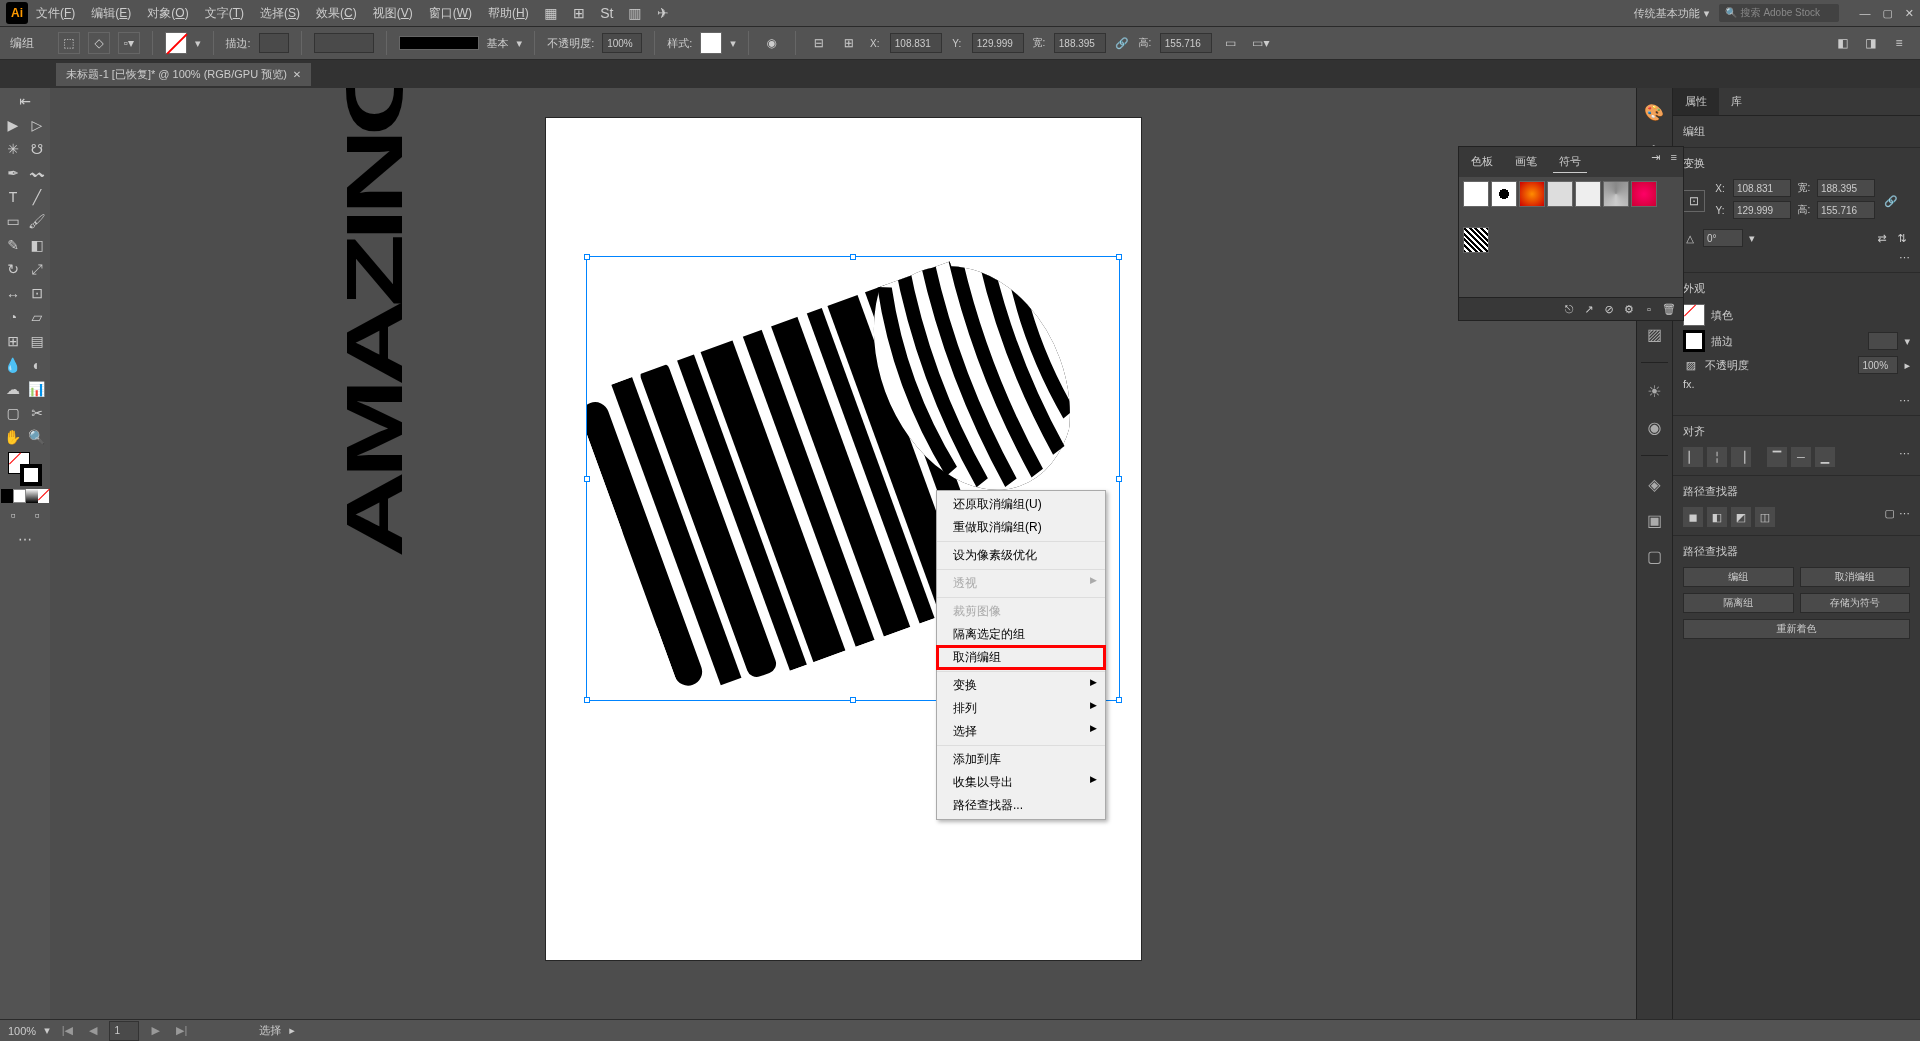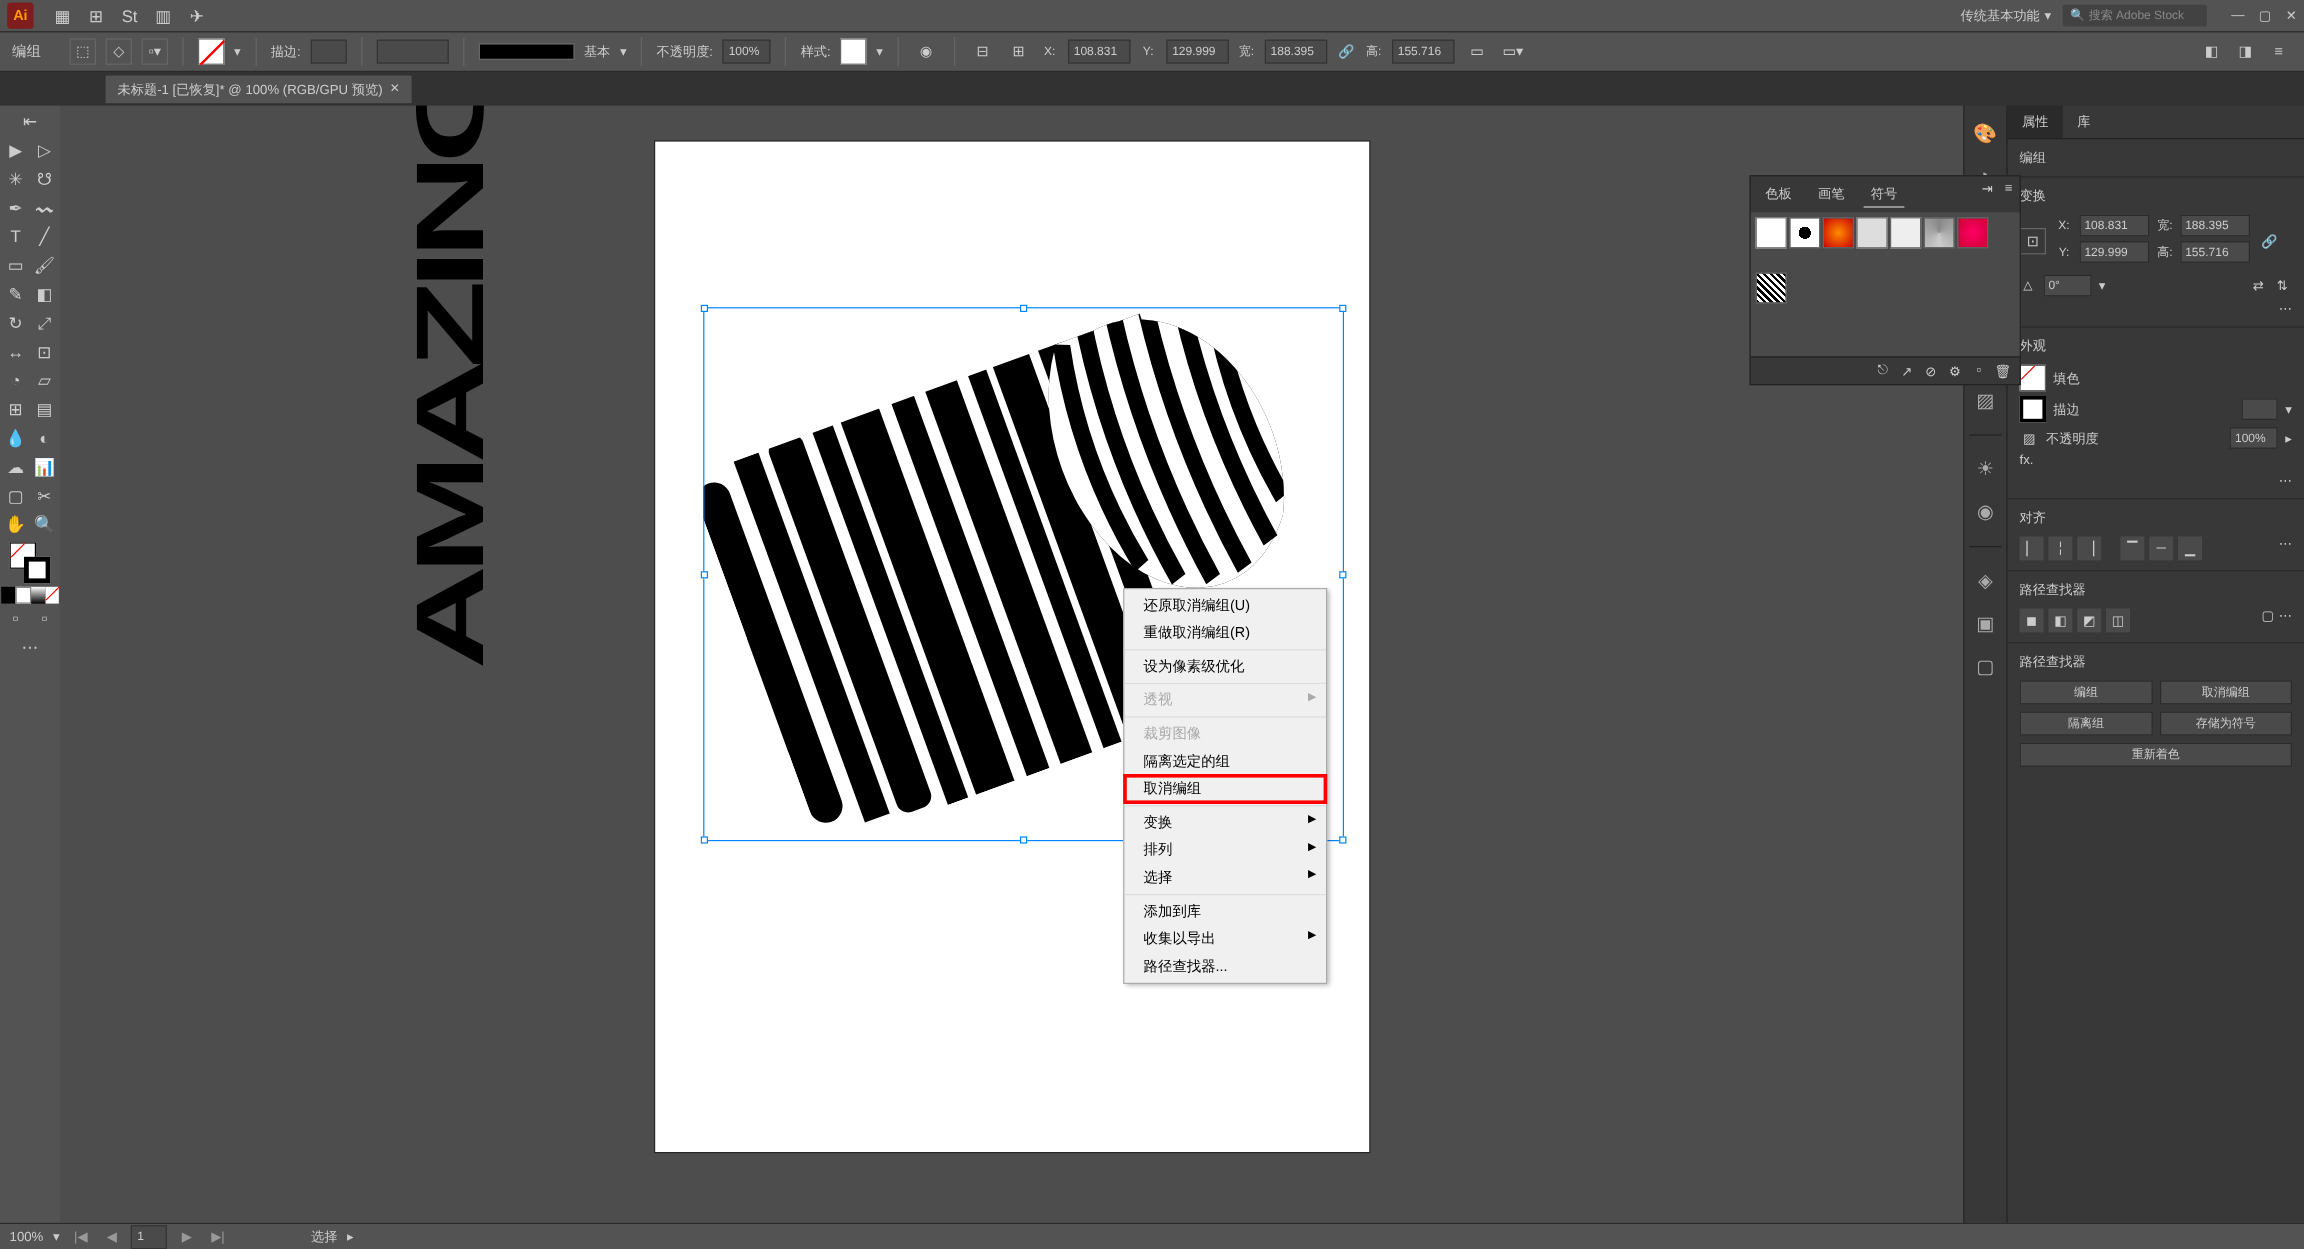--- a/index.html
+++ b/index.html
@@ -1,37 +1,37 @@
 <!DOCTYPE html>
 <html><head>
 <meta charset="utf-8">
 <style>
 * { margin: 0; padding: 0; box-sizing: border-box; font-family: "Microsoft YaHei", sans-serif; }
 body { background: #323232; color: #ccc; font-size: 11px; overflow: hidden; width: 1920px; height: 1041px; }
 .topbar { height: 26px; background: #535353; display: flex; align-items: center; padding: 0 6px; }
-.ai-logo { width: 22px; height: 22px; background: #7f1d1d; border-radius: 3px; color: #ff9a00; font-weight: bold; display: flex; align-items: center; justify-content: center; font-size: 12px; margin-right: 10px; }
+.ai-logo { width: 22px; height: 22px; background: #000000; border-radius: 3px; color: #ff9a00; font-weight: bold; display: flex; align-items: center; justify-content: center; font-size: 12px; }
 .menu-item { padding: 0 8px; cursor: pointer; font-size: 12px; }
 .menu-item u { text-decoration: underline; }
 .topbar-right { margin-left: auto; display: flex; align-items: center; gap: 10px; }
 .top-icon { width: 20px; height: 20px; display: flex; align-items: center; justify-content: center; margin: 0 4px; color: #ccc; font-size: 14px; }
 .workspace-dd { display: flex; align-items: center; gap: 4px; }
 .search-box { background: #424242; padding: 2px 6px; border-radius: 2px; width: 120px; font-size: 10px; color: #888; }
 .win-btns { display: flex; gap: 12px; margin-left: 10px; }
 
 .control-bar { height: 34px; background: #535353; border-top: 1px solid #2a2a2a; border-bottom: 1px solid #2a2a2a; display: flex; align-items: center; padding: 0 10px; gap: 8px; }
 .ctrl-label { font-size: 12px; margin-right: 16px; }
 .ctrl-icon { width: 22px; height: 22px; border: 1px solid #666; display: flex; align-items: center; justify-content: center; font-size: 12px; }
 .no-fill { position: relative; width: 22px; height: 22px; background: #fff; border: 1px solid #666; }
 .no-fill::after { content: ""; position: absolute; width: 28px; height: 2px; background: red; top: 10px; left: -3px; transform: rotate(-45deg); }
 .ctrl-input { background: #4a4a4a; border: 1px solid #333; height: 20px; padding: 0 4px; color: #ccc; font-size: 10px; }
 .ctrl-sep { width: 1px; height: 24px; background: #666; margin: 0 4px; }
 .stroke-profile { width: 80px; height: 14px; background: linear-gradient(to right, #000, #000); border: 1px solid #666; }
 .coord-field { width: 52px; }
 
-.tabs-bar { height: 28px; background: #323232; display: flex; align-items: center; padding-left: 88px; }
+.tabs-bar { height: 28px; background: #323232; display: flex; align-items: center; padding-left: 56px; }
 .doc-tab { padding: 4px 10px; background: #535353; font-size: 11px; display: flex; align-items: center; gap: 6px; }
 .doc-tab .close { font-size: 10px; }
 
 .main-area { position: relative; display: flex; height: calc(100% - 26px - 34px - 28px - 22px); }
 
 .toolbox { width: 50px; background: #535353; display: grid; grid-template-columns: 24px 24px; gap: 0px; padding: 1px; align-content: start; }
 .tool { width: 24px; height: 24px; display: flex; align-items: center; justify-content: center; font-size: 14px; position: relative; cursor: pointer; }
 .tool.span2 { grid-column: span 2; width: 48px; }
 .fill-stroke { grid-column: span 2; height: 40px; position: relative; display: flex; align-items: center; justify-content: center; }
 .fs-box { position: relative; width: 34px; height: 34px; }
@@ -89,20 +89,31 @@
 .icon-crossed::after { content: ""; position: absolute; width: 16px; height: 1px; background: red; top: 5px; left: -2px; transform: rotate(-45deg); }
 .pf-row { display:flex; gap:4px; }
 .pf-btn { width:20px; height:20px; background:#4a4a4a; display:flex; align-items:center; justify-content:center; font-size:11px; }
 .small-icon { width:16px; height:16px; display:flex; align-items:center; justify-content:center; }
 </style>
 </head>
 <body>
 
 <div class="topbar">
   <div class="ai-logo">Ai</div>
+  <div id="menu-root" style="display: flex;">
+      <div class="menu-item">文件(<u>F</u>)</div>
+      <div class="menu-item">编辑(<u>E</u>)</div>
+      <div class="menu-item">对象(<u>O</u>)</div>
+      <div class="menu-item">文字(<u>T</u>)</div>
+      <div class="menu-item">选择(<u>S</u>)</div>
+      <div class="menu-item">效果(<u>C</u>)</div>
+      <div class="menu-item">视图(<u>V</u>)</div>
+      <div class="menu-item">窗口(<u>W</u>)</div>
+      <div class="menu-item">帮助(<u>H</u>)</div>
+    </div>
   <div class="top-icon">▦</div>
   <div class="top-icon">⊞</div>
   <div class="top-icon">St</div>
   <div class="top-icon">▥</div>
   <div class="top-icon">✈</div>
   <div class="topbar-right">
     <div class="workspace-dd">
         <span>传统基本功能</span> 
         <span>▾</span>
       </div>

